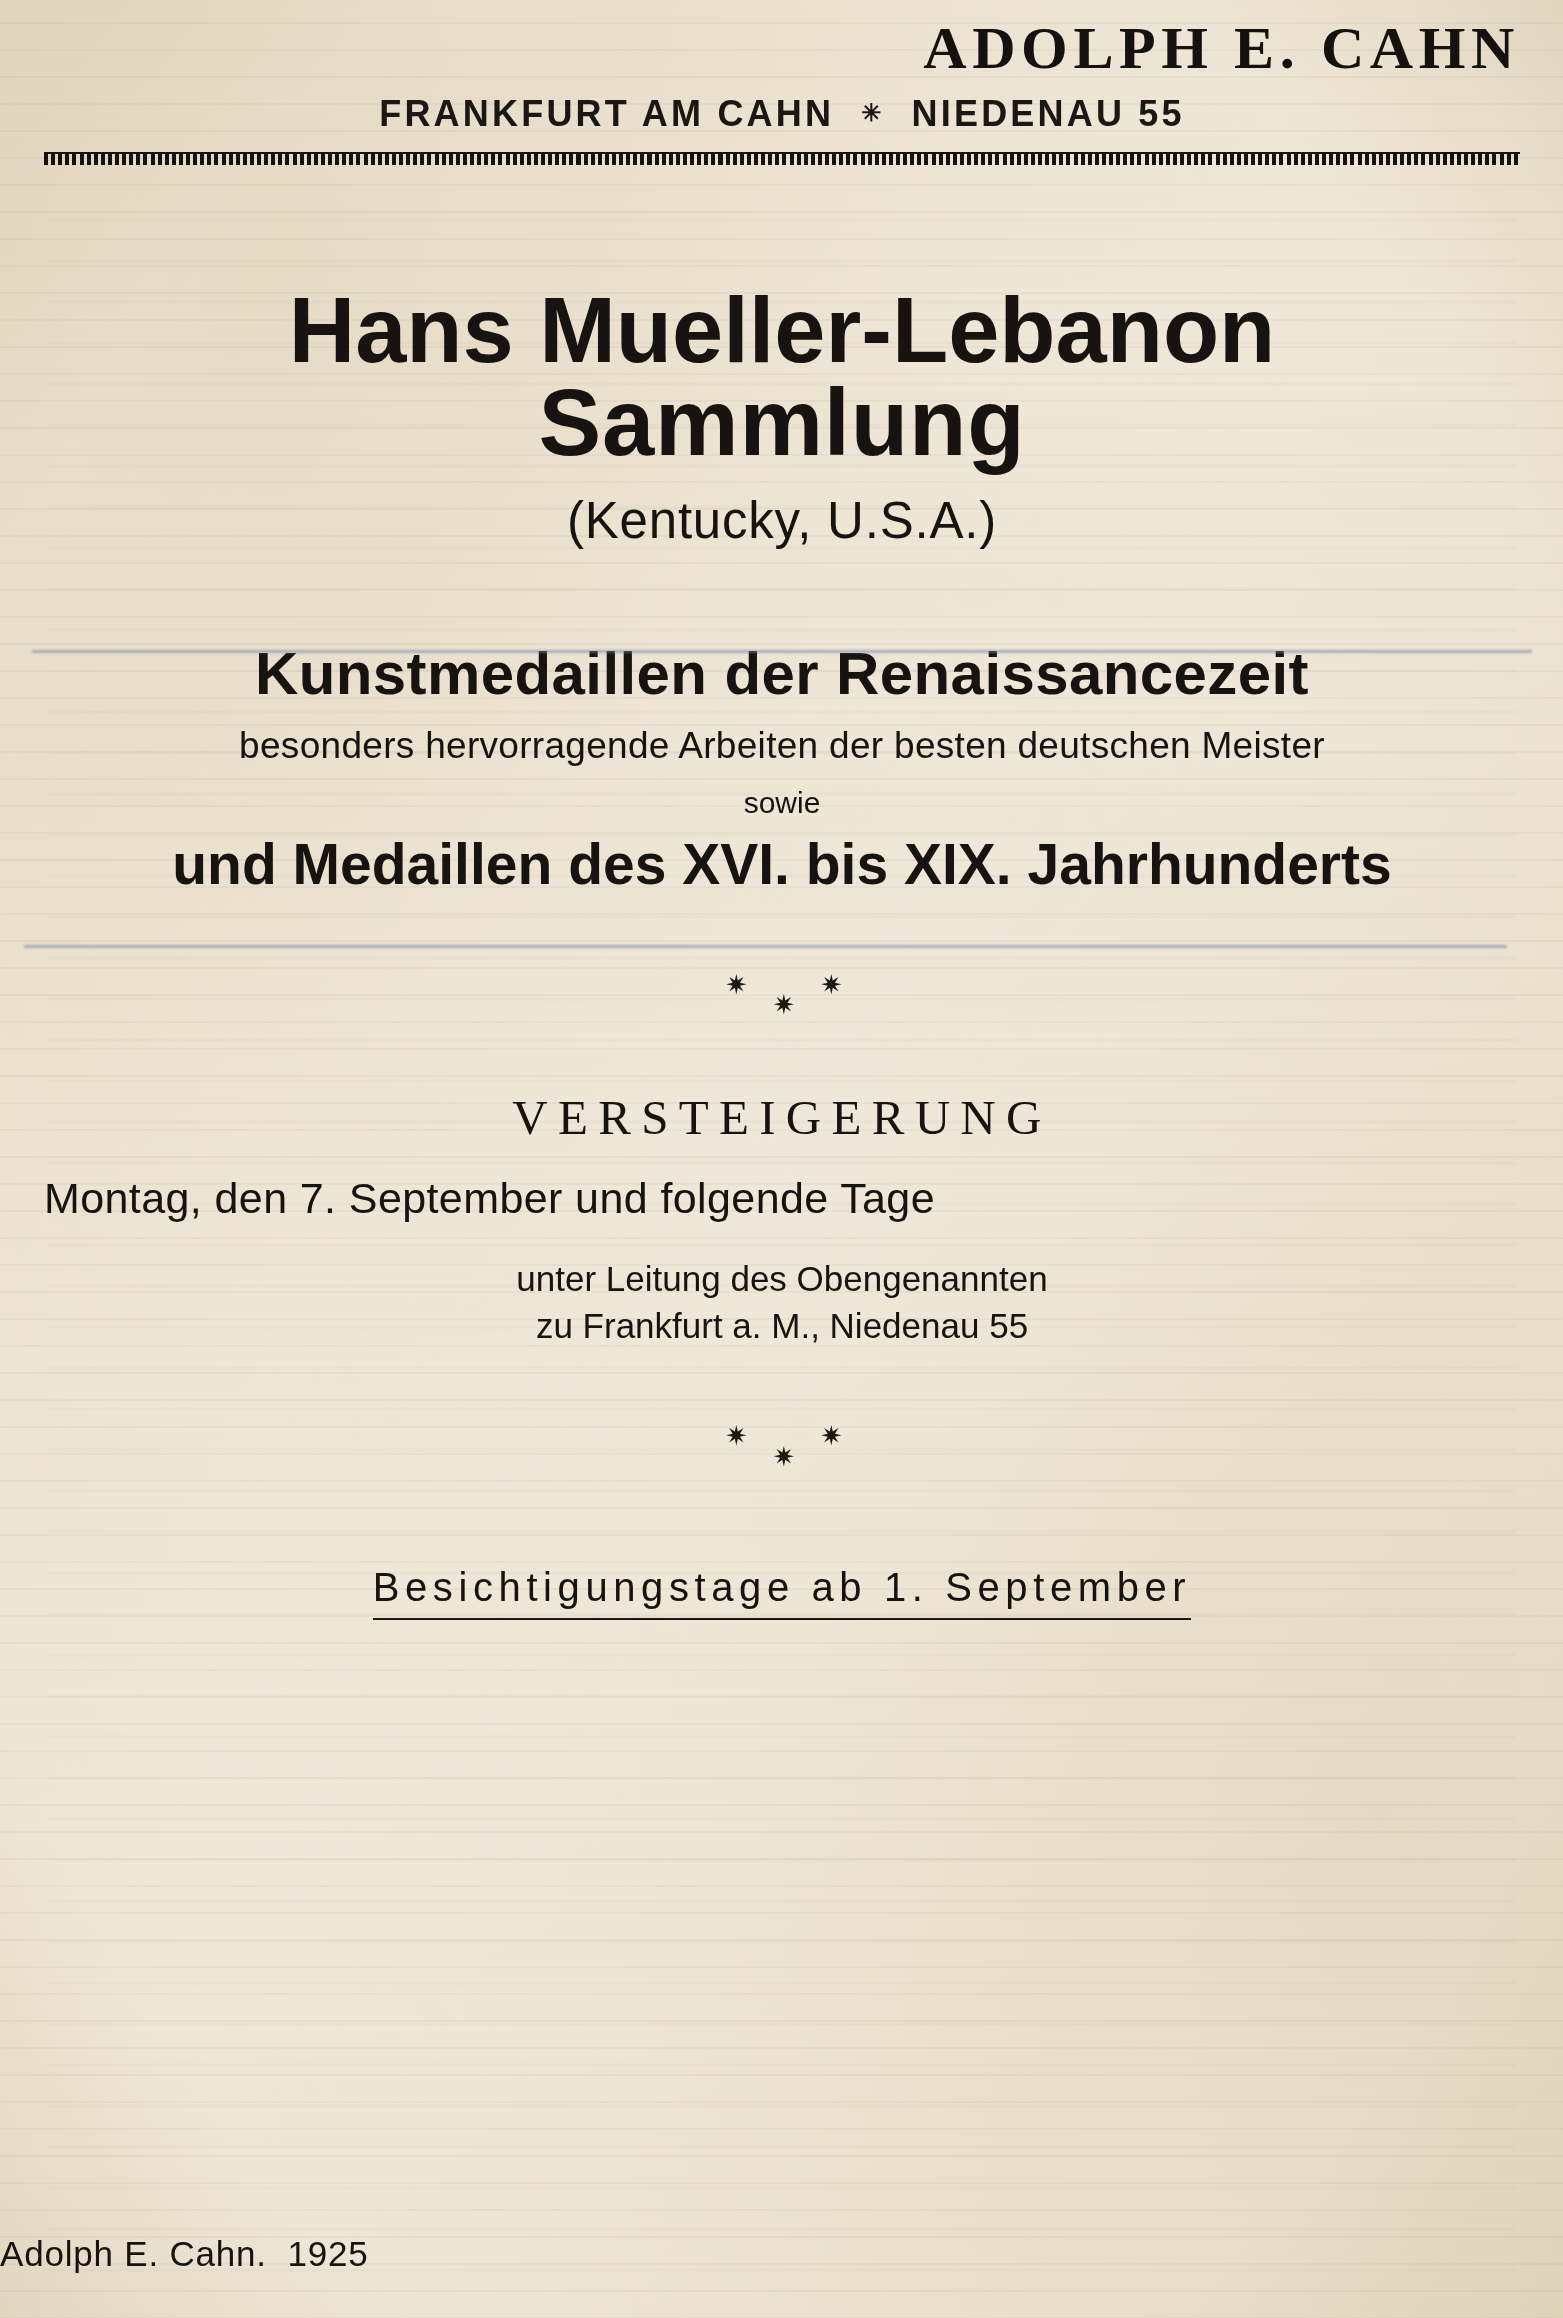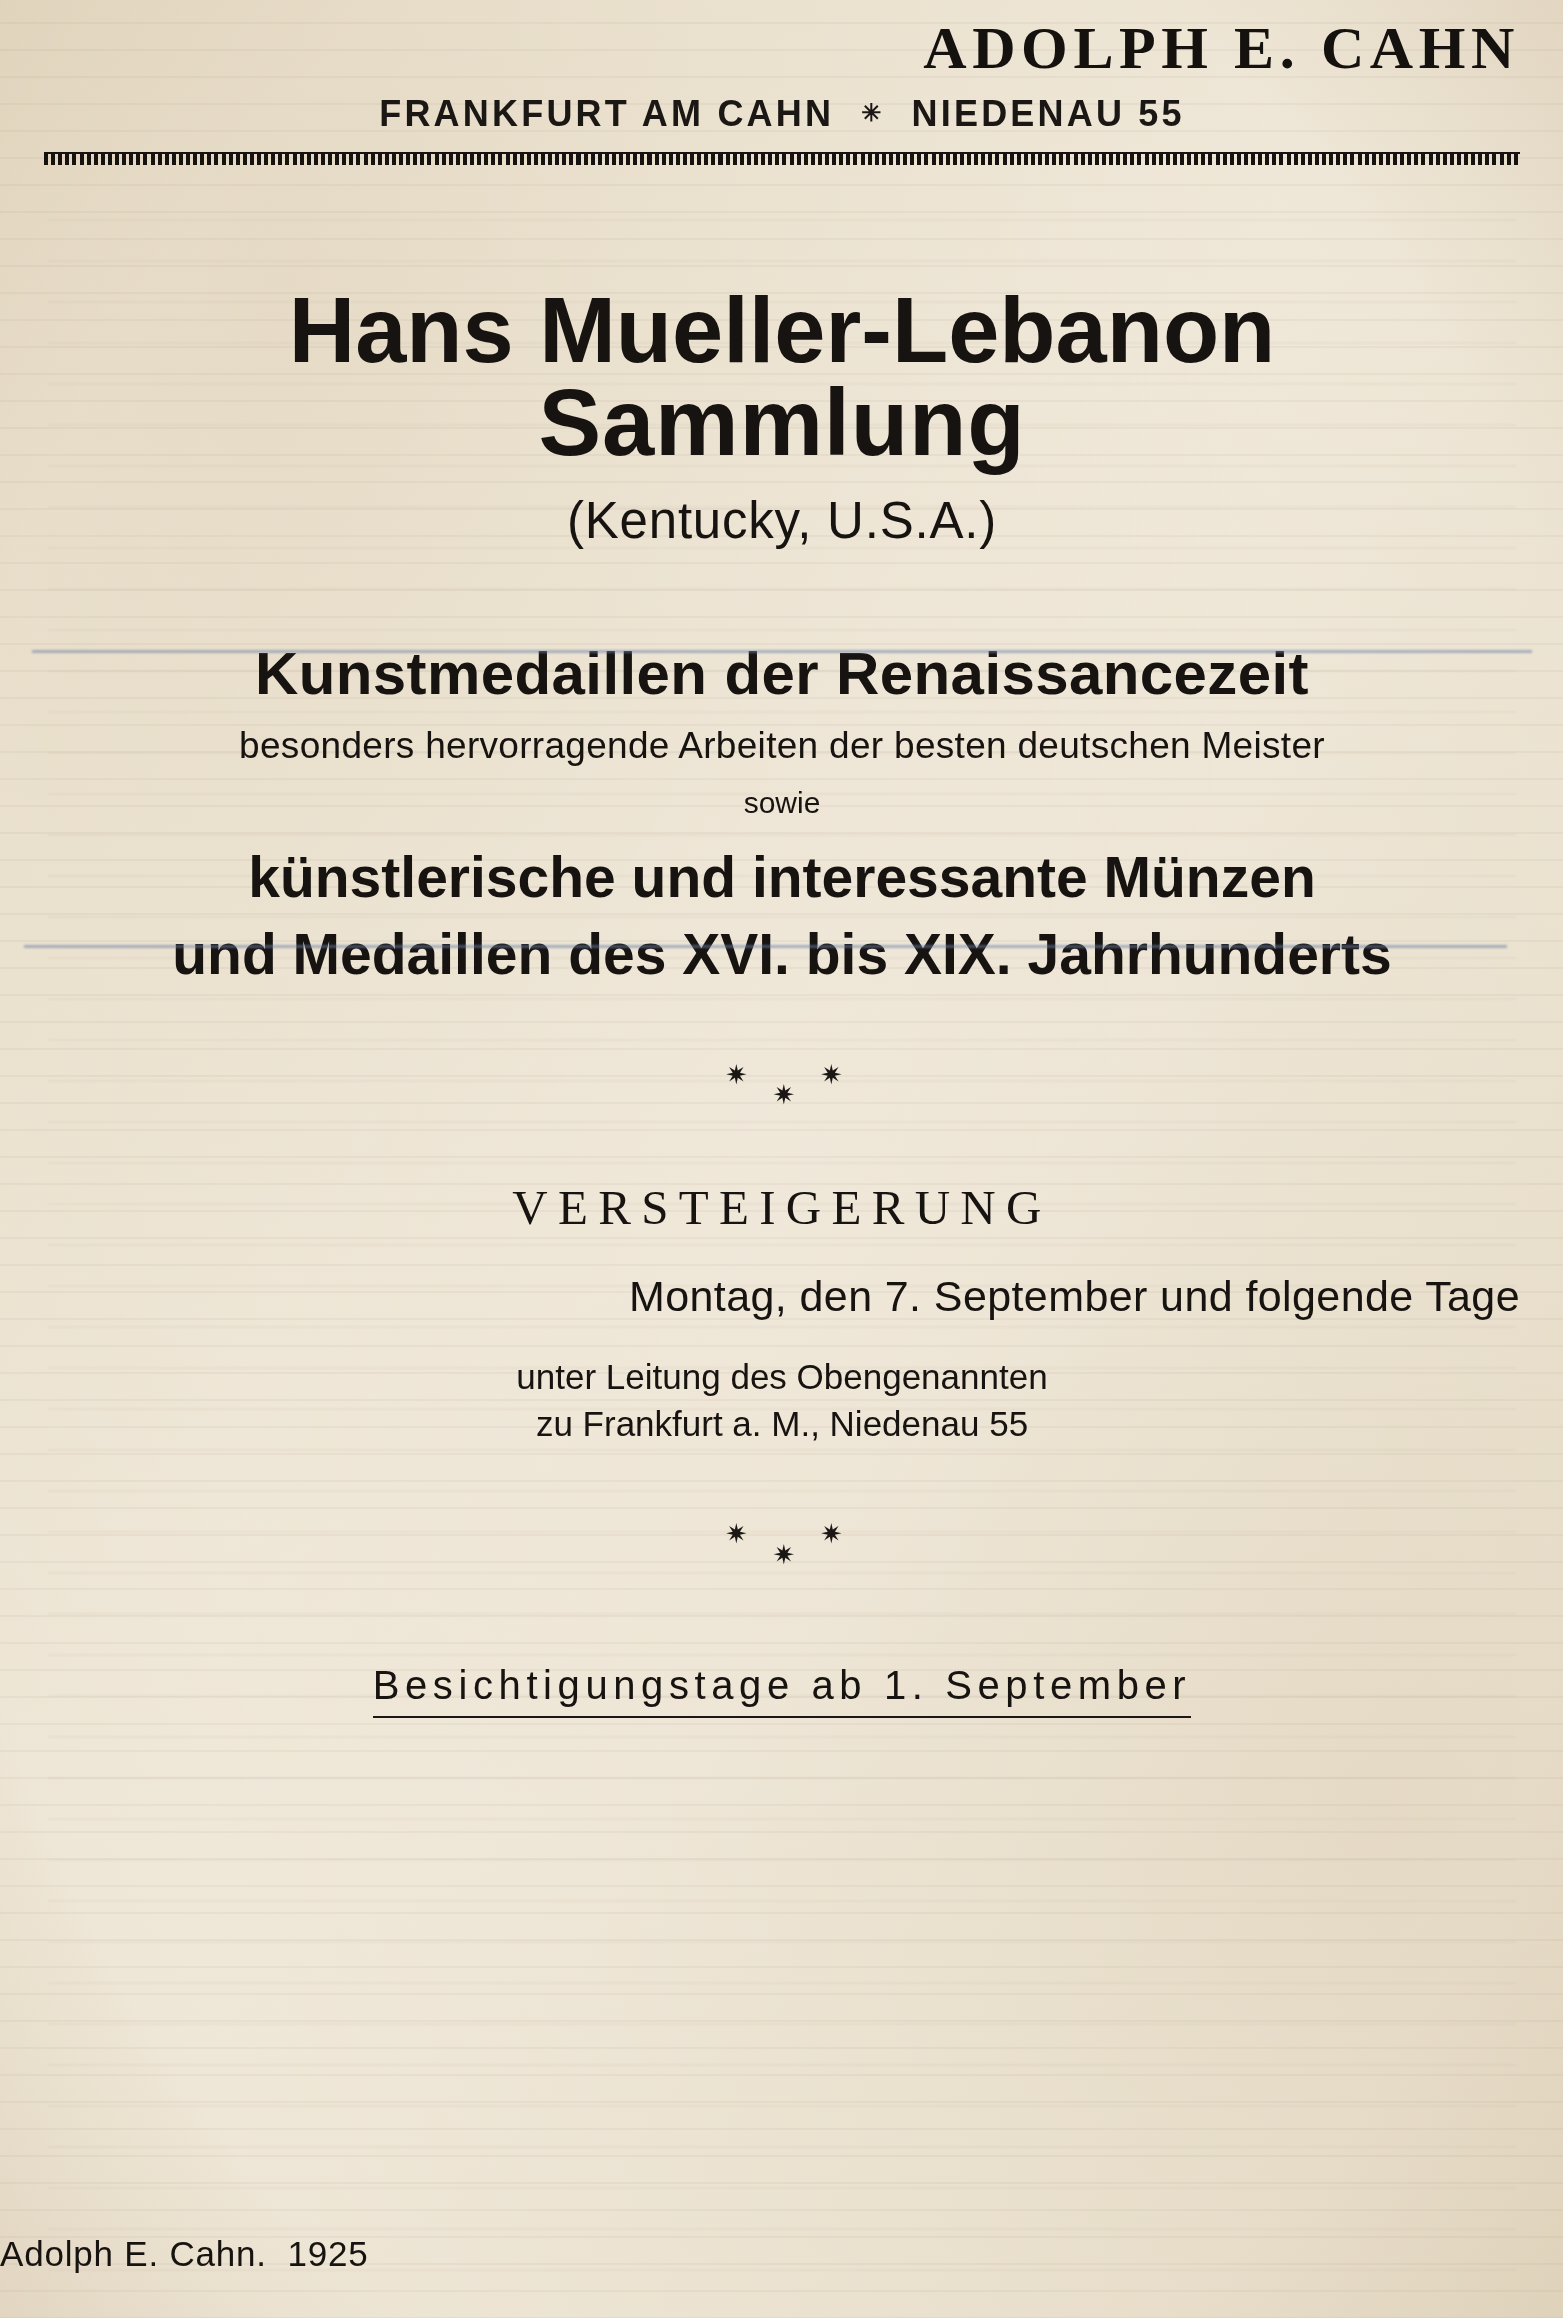--- a/index.html
+++ b/index.html
@@ -191,26 +191,26 @@
   #auction-block { margin-top: 62px; }
 
   #auction-heading {
     font-family: "Liberation Serif", serif;
     font-weight: 400;
     font-size: 49px;
     letter-spacing: 10.3px;
     text-align: center;
   }
   #auction-date {
-    margin-top: 36px;
+    margin-top: 28px;
     font-family: "Liberation Sans", sans-serif;
     font-weight: 400;
     font-size: 43px;
     letter-spacing: 0.4px;
-    text-align: right;
+    text-align: left;
   }
   #auction-direction {
     margin-top: 36px;
     font-family: "Liberation Sans", sans-serif;
     font-weight: 400;
     font-size: 35px;
     text-align: center;
   }
   #auction-place {
     margin-top: 6.3px;
@@ -276,21 +276,20 @@
   <div id="title-block">
     <div id="collection-name">Hans Mueller-Lebanon</div>
     <div id="collection-word">Sammlung</div>
     <div id="collection-origin">(Kentucky, U.S.A.)</div>
   </div>
 
   <div id="subject-block">
     <div id="subject-main">Kunstmedaillen der Renaissancezeit</div>
     <div id="subject-sub">besonders hervorragende Arbeiten der besten deutschen Meister</div>
     <div id="subject-conj">sowie</div>
-    <div id="subject-secondary-1">künstlerische und interessante Münzen</div>
     <div id="subject-secondary-2">und Medaillen des XVI. bis XIX. Jahrhunderts</div>
   </div>
 
   <div class="star-ornament" style="margin-top:73px;">
     <span class="s1">✷</span>
     <span class="s2">✷</span>
     <span class="s3">✷</span>
   </div>
 
   <div id="auction-block">

